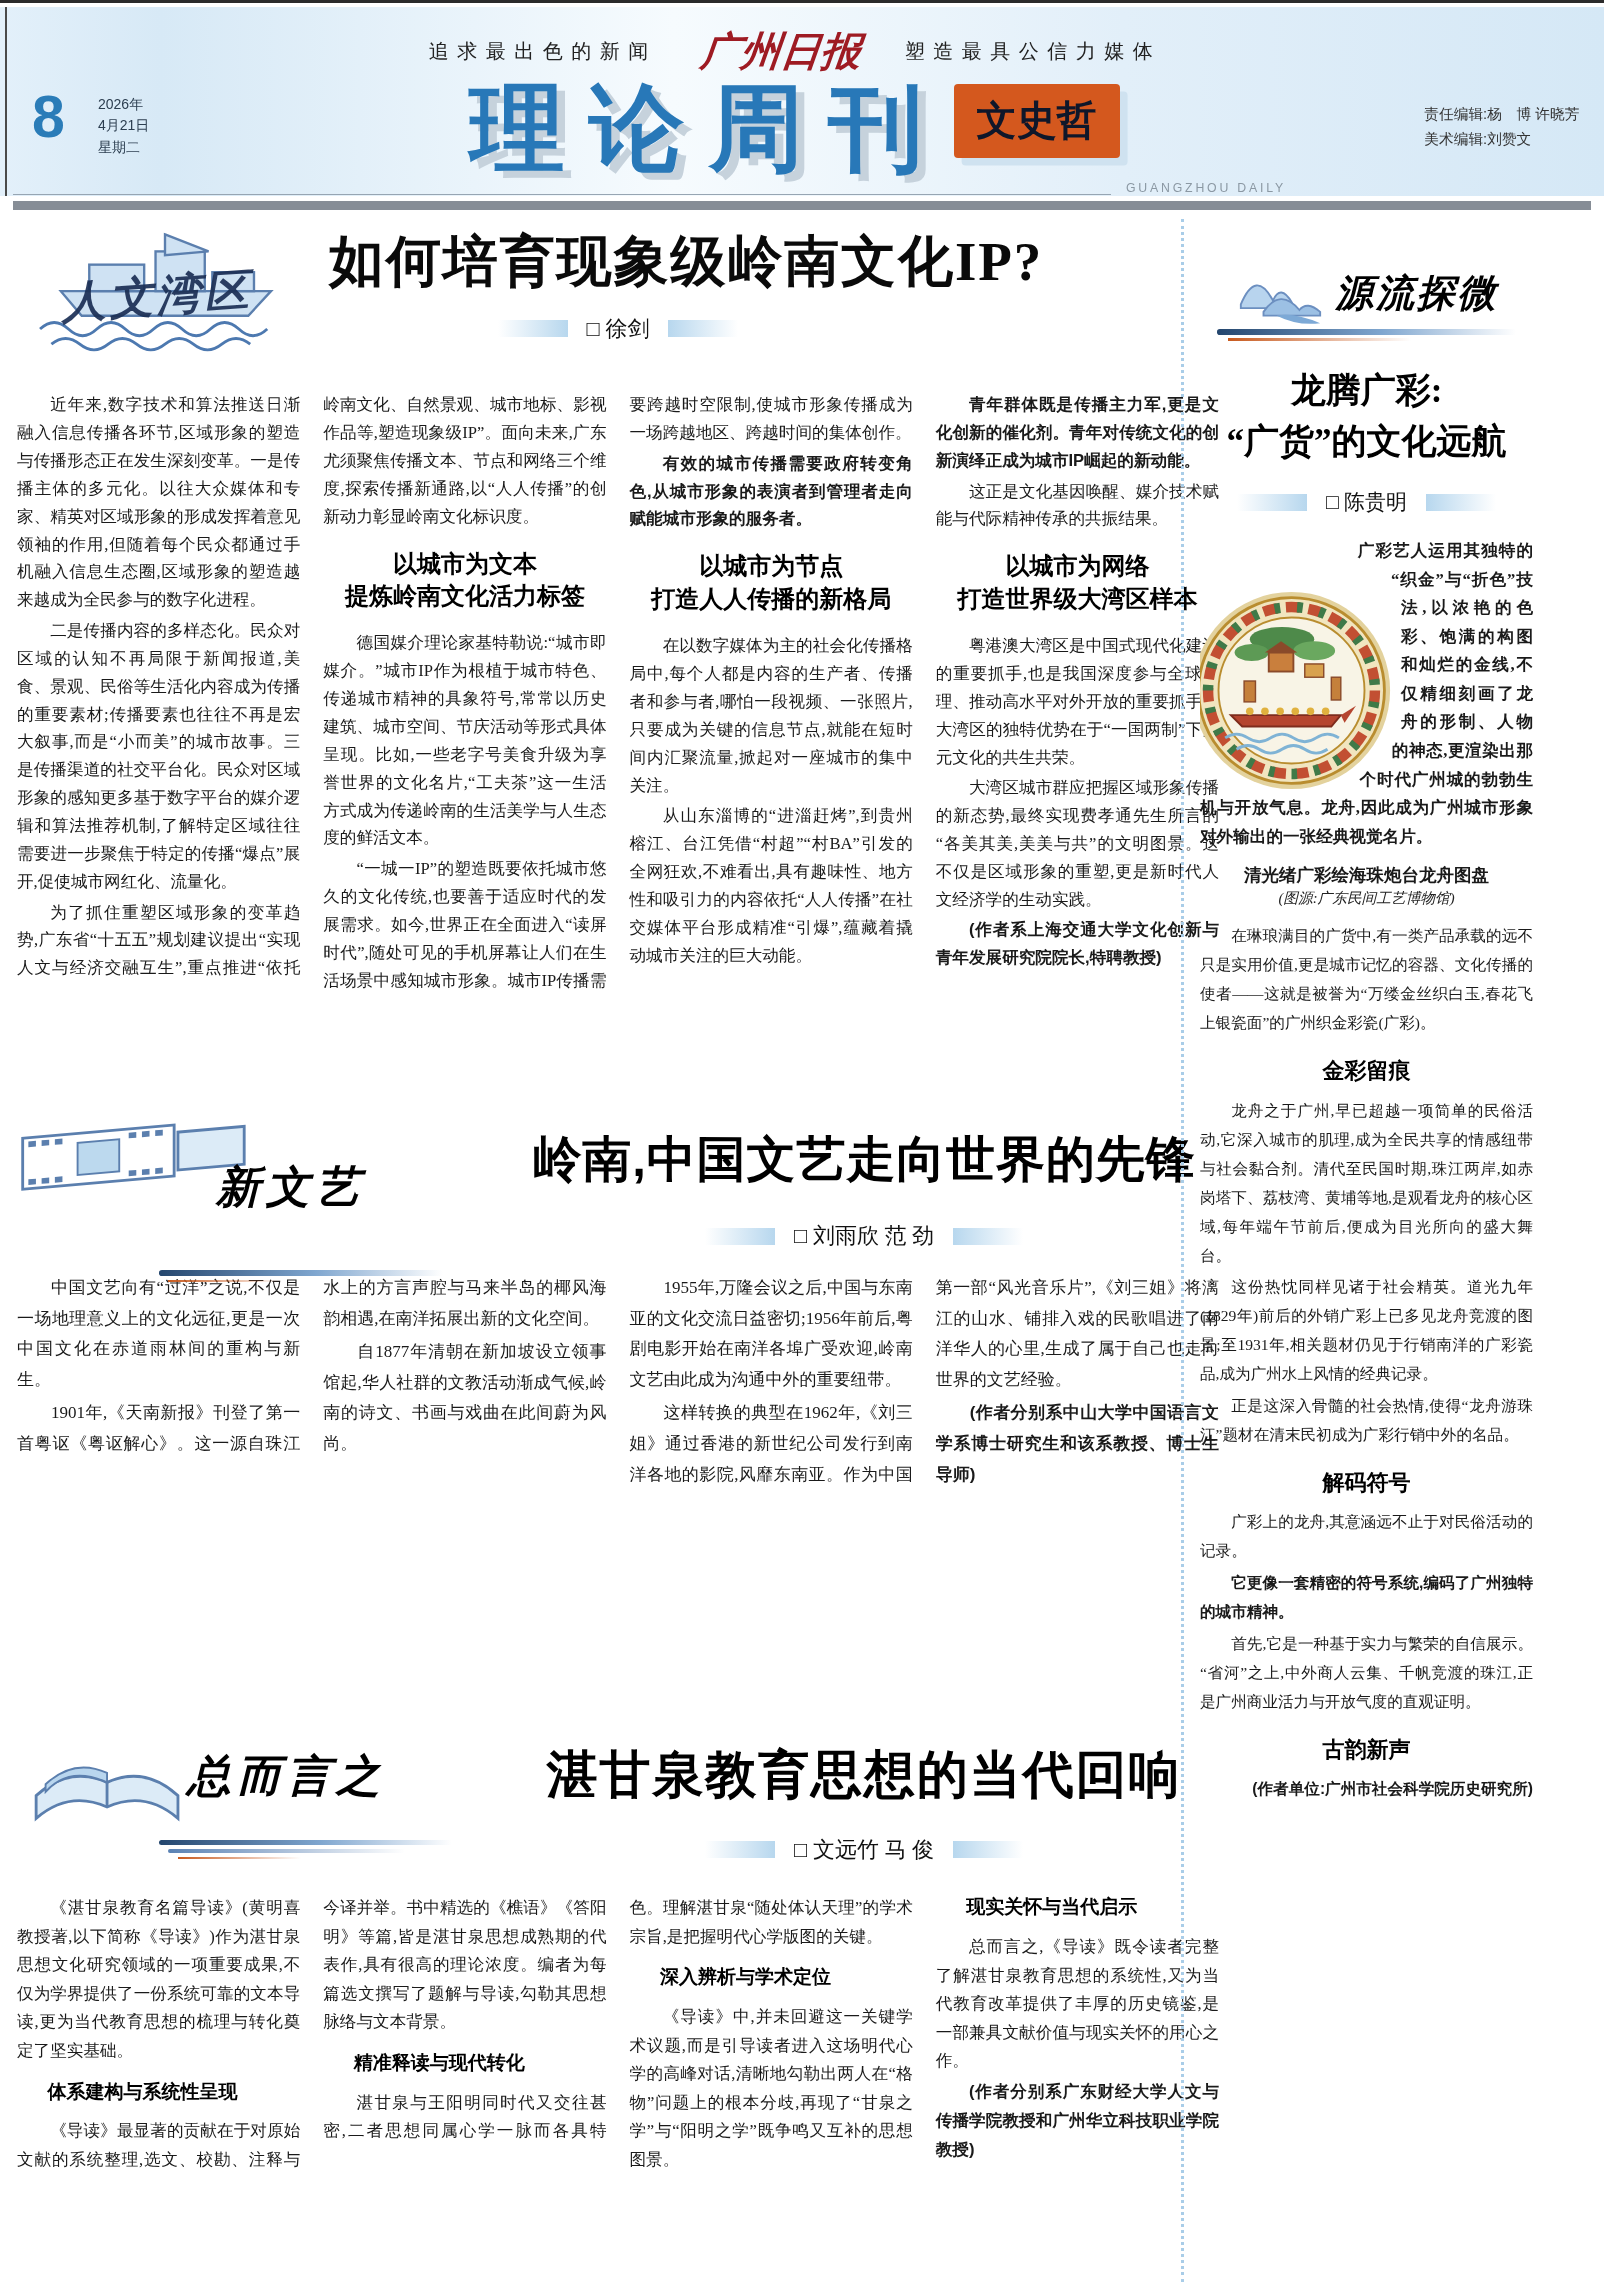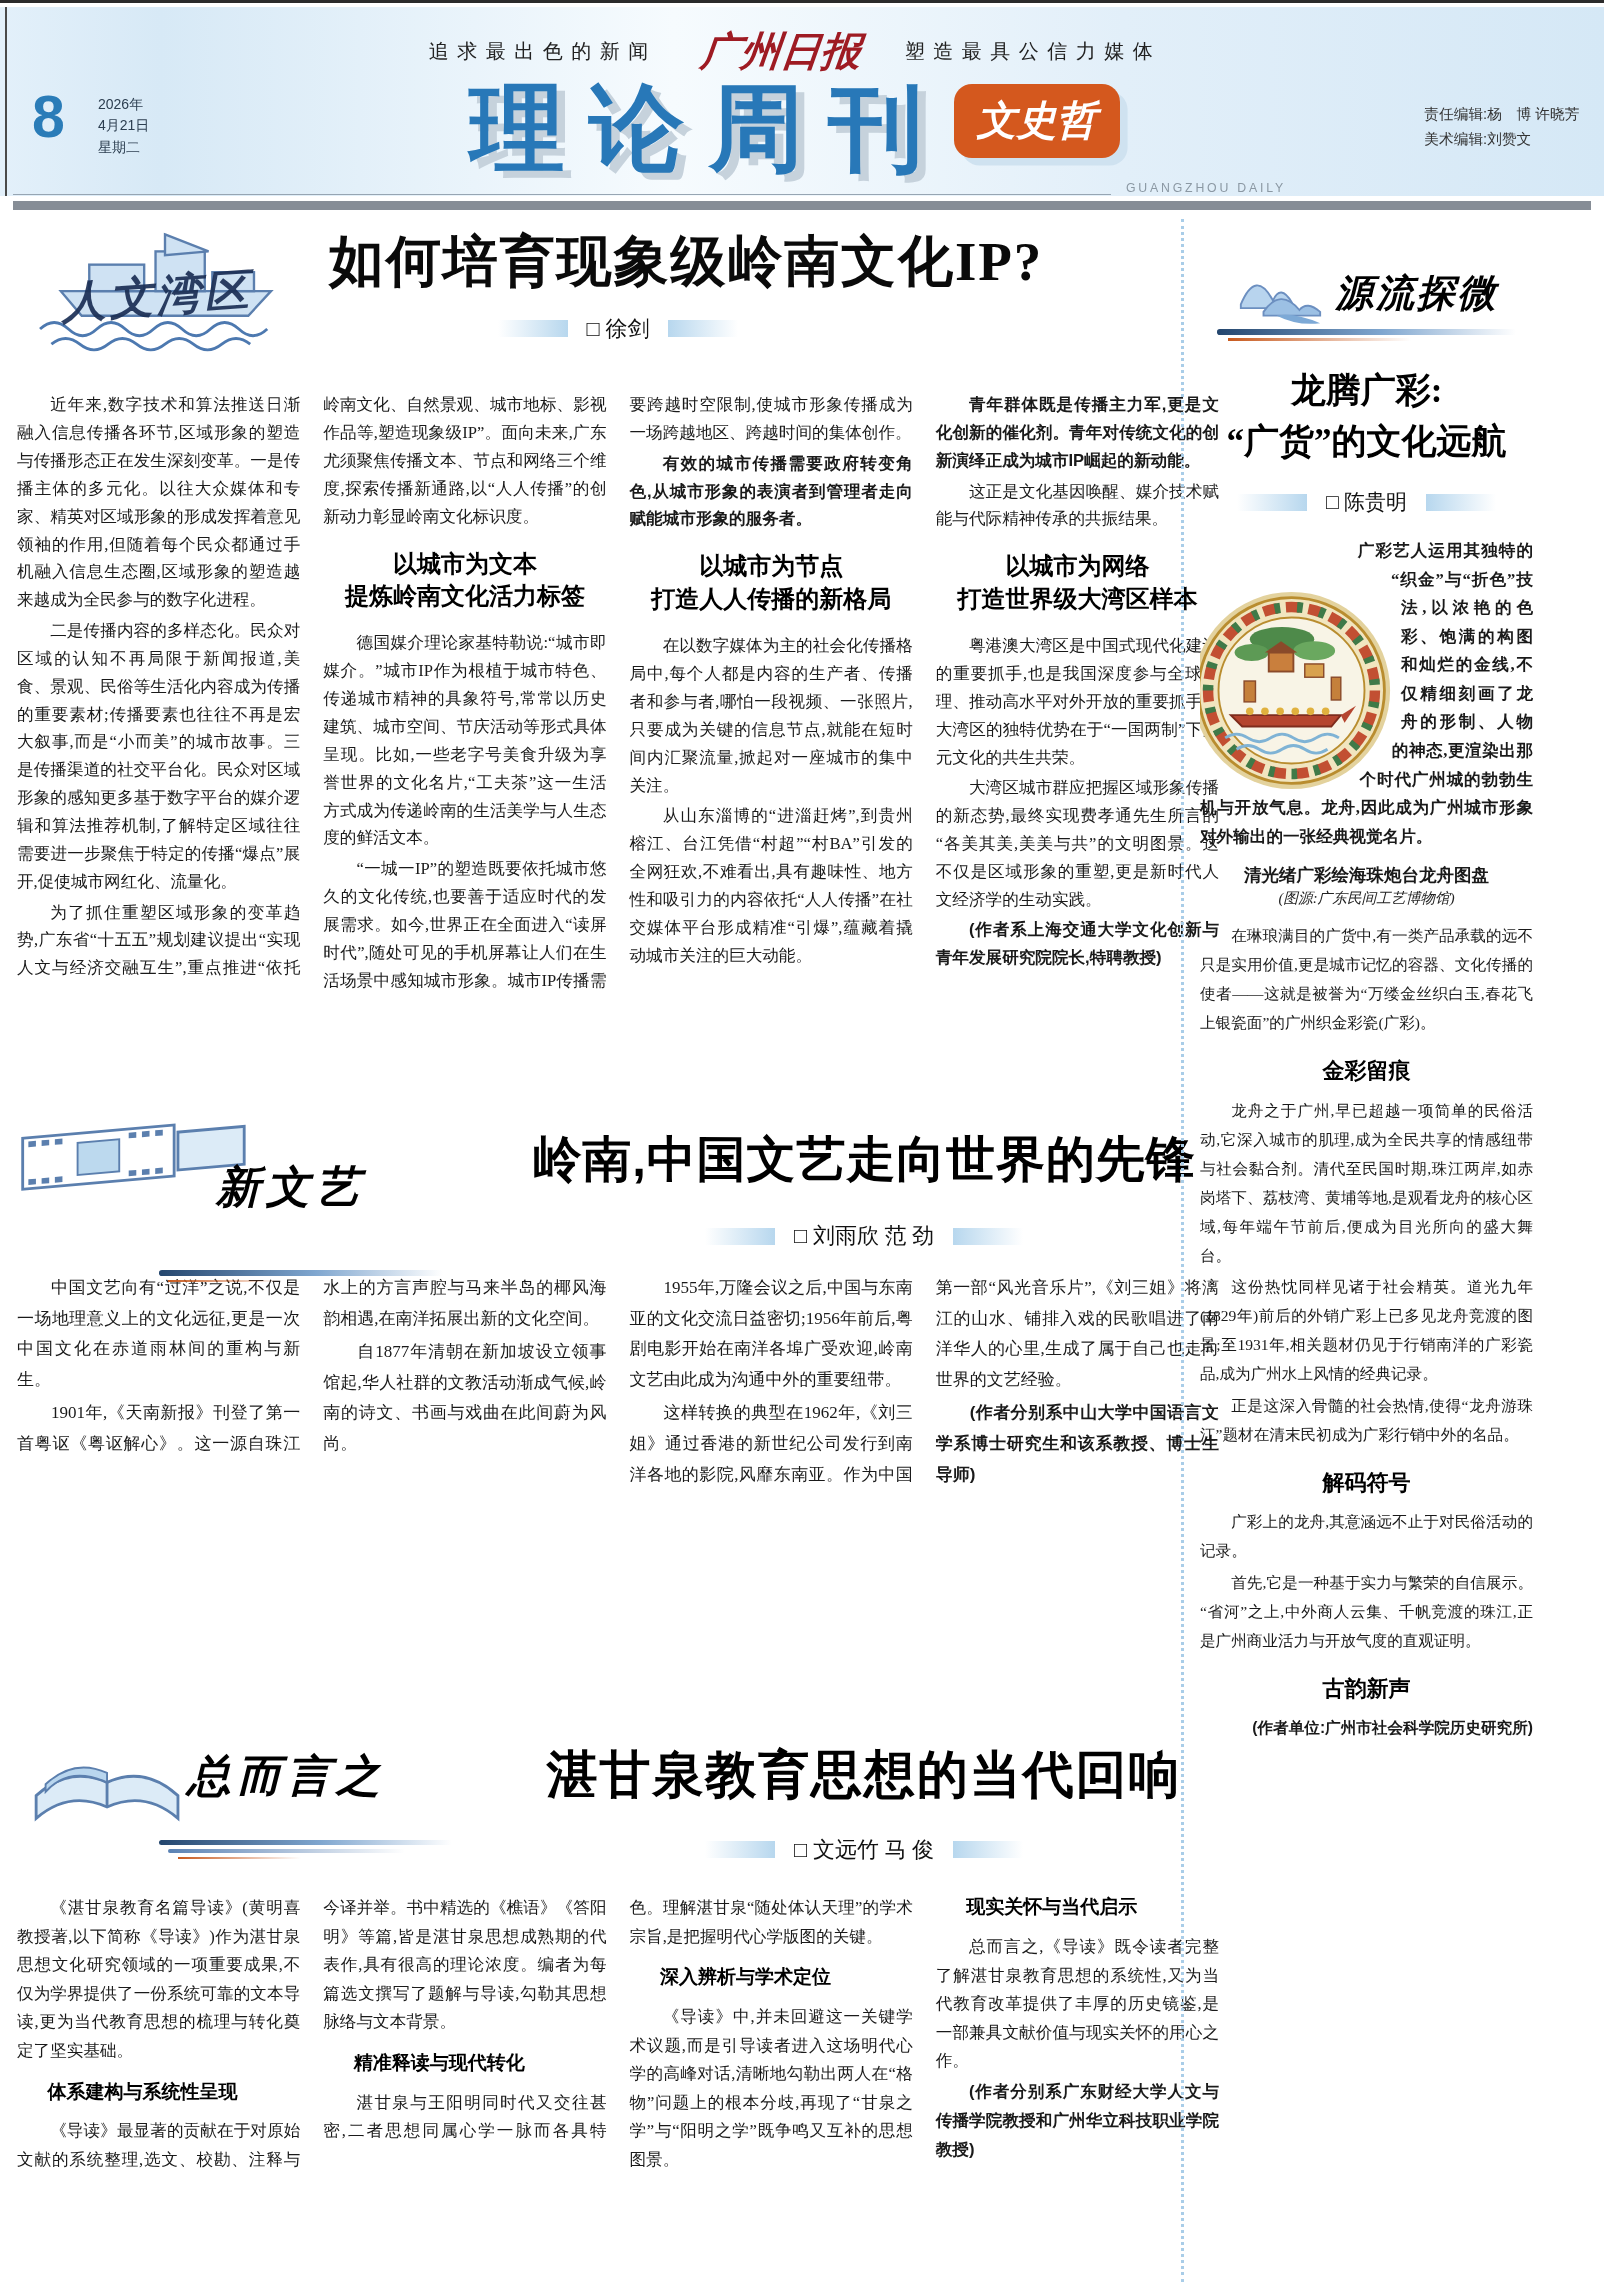--- a/index.html
+++ b/index.html
@@ -10,21 +10,21 @@
   .header{position:absolute;top:3.8px;left:0;width:100%;height:189px;
     background:linear-gradient(90deg,#e3f0fa 0%,#d7e9f6 10%,#f6fbfe 42%,#e2eff9 70%,#d5e8f6 100%);}
   .edge-mark{position:absolute;left:4.7px;top:0;width:2.8px;height:189px;background:#4a4a4a;}
   .pagenum{position:absolute;left:32px;top:76px;font-size:59px;font-weight:bold;color:#2a7cb8;font-family:"Liberation Sans",sans-serif;}
   .dateblock{position:absolute;left:98px;top:87px;font-size:14px;color:#2c3e50;line-height:1.55;font-family:"Liberation Sans",sans-serif;}
   .slogan-row{position:absolute;left:284px;top:17px;width:1022px;display:flex;justify-content:center;align-items:center;gap:44px;}
   .slogan{font-size:20px;letter-spacing:8.5px;color:#222;}
   .brand{font-size:40px;font-weight:bold;font-style:italic;color:#9e1b23;display:inline-block;transform:skewX(-6deg);}
   .weekly-row{position:absolute;left:312px;top:59px;width:965px;text-align:center;white-space:nowrap;}
   .weekly-title{font-size:95px;letter-spacing:24.6px;font-weight:bold;color:#2878b8;font-family:"Liberation Serif",serif;text-shadow:8.5px 6.6px 0 #c6d2dc;}
-  .badge{display:inline-block;vertical-align:26.5px;margin-left:5.7px;padding:9.5px 23px;background:#d4581e;border-radius:18px;color:#ffffff;font-size:40px;font-weight:bold;font-style:italic;box-shadow:7.6px 7.6px 0 #cfe2f0;}
+  .badge{display:inline-block;vertical-align:26.5px;margin-left:5.7px;padding:9.5px 23px;background:#d4581e;border-radius:4px;color:#0f172a;font-size:40px;font-weight:bold;box-shadow:7.6px 7.6px 0 #cfe2f0;}
   .weekly-en{position:absolute;left:1126px;top:174px;font-size:12.3px;letter-spacing:2.8px;color:#8b98a3;font-family:"Liberation Sans",sans-serif;}
   .editors{position:absolute;right:24.6px;top:95px;font-size:14.7px;color:#333;line-height:1.7;font-family:"Liberation Sans",sans-serif;}
   .rule-thin{position:absolute;top:191px;left:13.2px;width:1098px;border-top:1.9px solid #97a5b2;}
   .rule-thick{position:absolute;top:198px;left:13.2px;right:13.2px;height:8.5px;background:#868d96;}
 
   
   .bp{text-indent:2em;margin:0 0 2.8px;}
   .sub{white-space:pre-line;text-align:center;font-family:"Liberation Sans",sans-serif;font-size:24px;line-height:1.35;font-weight:bold;margin:17px 0;text-indent:0;color:#000;}
   .em{font-family:"Liberation Sans",sans-serif;font-weight:bold;}
   .credit{font-family:"Liberation Sans",sans-serif;font-weight:bold;}
@@ -276,19 +276,20 @@
     <div class="rc-caption-src">(图源:广东民间工艺博物馆)</div>
 
     <div class="rc-body">
         <p class="bp">在琳琅满目的广货中,有一类产品承载的远不只是实用价值,更是城市记忆的容器、文化传播的使者——这就是被誉为“万缕金丝织白玉,春花飞上银瓷面”的广州织金彩瓷(广彩)。</p>
         <h3 class="sub">金彩留痕</h3>
         <p class="bp">龙舟之于广州,早已超越一项简单的民俗活动,它深入城市的肌理,成为全民共享的情感纽带与社会黏合剂。清代至民国时期,珠江两岸,如赤岗塔下、荔枝湾、黄埔等地,是观看龙舟的核心区域,每年端午节前后,便成为目光所向的盛大舞台。</p>
         <p class="bp">这份热忱同样见诸于社会精英。道光九年(1829年)前后的外销广彩上已多见龙舟竞渡的图景;至1931年,相关题材仍见于行销南洋的广彩瓷品,成为广州水上风情的经典记录。</p>
         <p class="bp">正是这深入骨髓的社会热情,使得“龙舟游珠江”题材在清末民初成为广彩行销中外的名品。</p>
         <h3 class="sub">解码符号</h3>
         <p class="bp">广彩上的龙舟,其意涵远不止于对民俗活动的记录。</p>
+        <p class="bp em">它更像一套精密的符号系统,编码了广州独特的城市精神。</p>
         <p class="bp">首先,它是一种基于实力与繁荣的自信展示。“省河”之上,中外商人云集、千帆竞渡的珠江,正是广州商业活力与开放气度的直观证明。</p>
         <h3 class="sub">古韵新声</h3>
         <p class="bp credit">(作者单位:广州市社会科学院历史研究所)</p>
       </div>
   </div>
 </div>
 
 
 </body></html>

